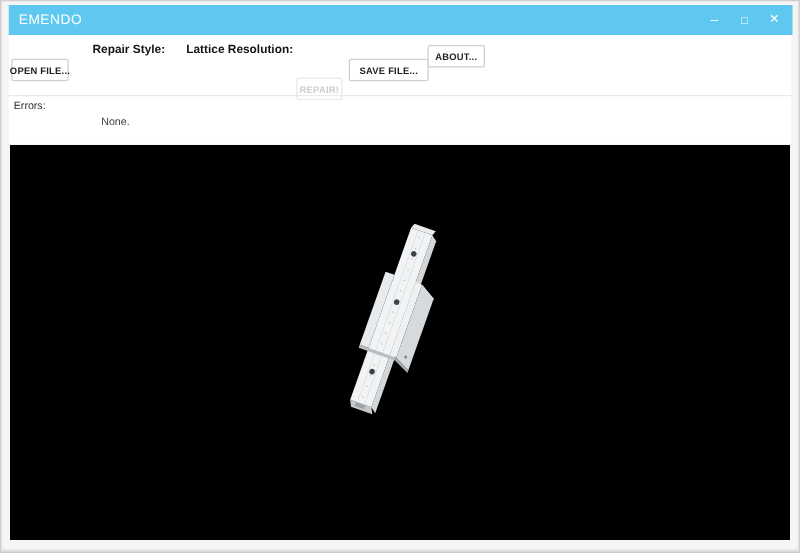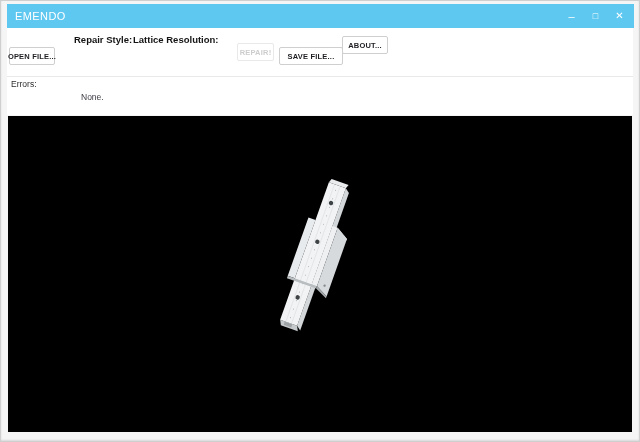--- a/index.html
+++ b/index.html
@@ -88,23 +88,23 @@
         <span class="ctl close">✕</span>
       </div>
     </div>
 
     <div class="content">
 
       <button class="btn" style="left:2px; top:19px; width:46px;">OPEN FILE...</button>
 
       <div class="tool-label" style="left:67px; top:6px;">Repair Style:</div>
 
-      <div class="tool-label" style="left:126px; top:6px;">Lattice Resolution:</div>
+      <div class="tool-label" style="left:142px; top:6px;">Lattice Resolution:</div>
 
-      <button class="btn disabled" style="left:230px; top:15px; width:37px;" aria-disabled="true">REPAIR!</button>
+      <button class="btn disabled" style="left:230px; top:34px; width:37px;" aria-disabled="true">REPAIR!</button>
 
       <button class="btn" style="left:272px; top:19px; width:64px;">SAVE FILE...</button>
 
       <button class="btn" style="left:335px; top:8px; width:46px;">ABOUT...</button>
 
       <div class="separator"></div>
 
       <div class="errors-label">Errors:</div>
       <div class="errors-value">None.</div>
     </div>

